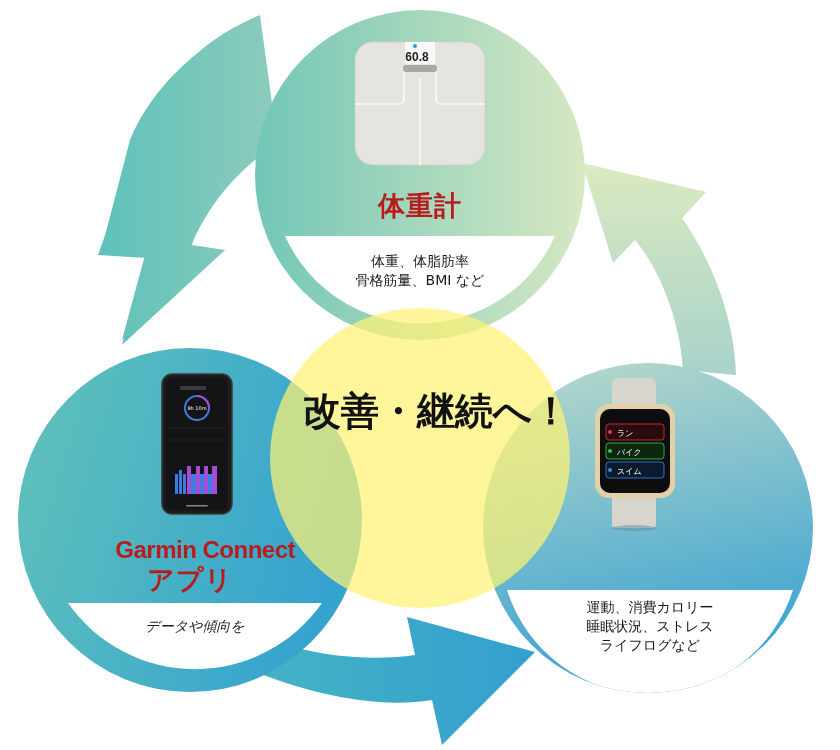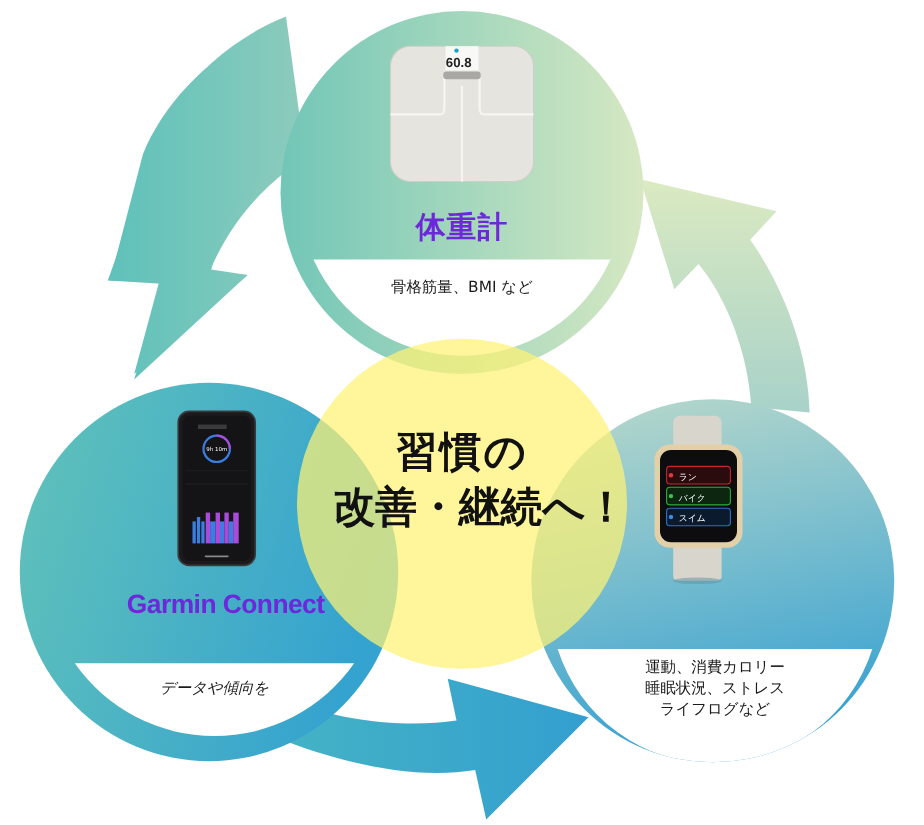--- a/index.html
+++ b/index.html
@@ -1,19 +1,19 @@
 <!DOCTYPE html>
 <html><head>
 <meta charset="utf-8">
 <style>
   html, body { margin: 0; padding: 0; background: #ffffff; }
   body { width: 840px; height: 750px; position: relative; overflow: hidden;
          font-family: "DejaVu Sans", "Liberation Sans", sans-serif; }
   #stage { position: absolute; left: 0; top: 0; width: 751px; height: 750px; }
-  .label { position: absolute; text-align: center; color: #6d28d9; }
+  .label { position: absolute; text-align: center; color: #b91c1c; }
   .title-big { font-weight: bold; font-size: 27px; letter-spacing: 1px; }
   .title-en { font-family: "Liberation Sans", sans-serif; font-weight: bold; font-size: 24px; letter-spacing: -0.5px; text-align: right; }
   .desc { font-size: 14px; line-height: 19px; color: #1a1a1a; }
   .center-text { font-weight: bold; font-size: 38px; line-height: 50px; letter-spacing: 2px; color: #111; }
 </style>
 </head>
 <body>
 
 <div id="stage">
 <svg width="840" height="750" viewBox="0 0 840 750" xmlns="http://www.w3.org/2000/svg" style="position:absolute;left:0;top:0;">
@@ -127,33 +127,34 @@
     <text x="617" y="455" font-size="8" fill="#fff">バイク</text>
     <text x="617" y="474" font-size="8" fill="#fff">スイム</text>
     <circle cx="610" cy="432" r="2" fill="#e23a3a"></circle>
     <circle cx="610" cy="451" r="2" fill="#3ec24a"></circle>
     <circle cx="610" cy="470" r="2" fill="#3c8be0"></circle>
   </g>
 </svg>
 
 <div class="label title-big" style="left:340px; top:188px; width:160px;">体重計</div>
 <div class="label desc" style="left:310px; top:252px; width:220px;">
+  <div>体重、体脂肪率</div>
   <div>骨格筋量、BMI など</div>
 </div>
 
 <div class="label" style="left:85px; top:536px; width:210px;">
   <div class="title-en">Garmin Connect</div>
+  <div class="title-big" style="line-height:32px;">アプリ</div>
 </div>
 <div class="label desc" style="left:90px; top:617px; width:210px;font-style:italic;">
   <div>データや傾向を</div>
 </div>
 
 <div class="label desc" style="left:540px; top:598px; width:220px;">
   <div>運動、消費カロリー</div>
   <div>睡眠状況、ストレス</div>
   <div>ライフログなど</div>
 </div>
 
 <div class="label center-text" style="left:270px; top:386px; width:300px;">
-  <div>習慣の</div>
   <div style="letter-spacing:0;text-align:right;">改善・継続へ！</div>
 </div>
 </div>
 
 </body></html>

